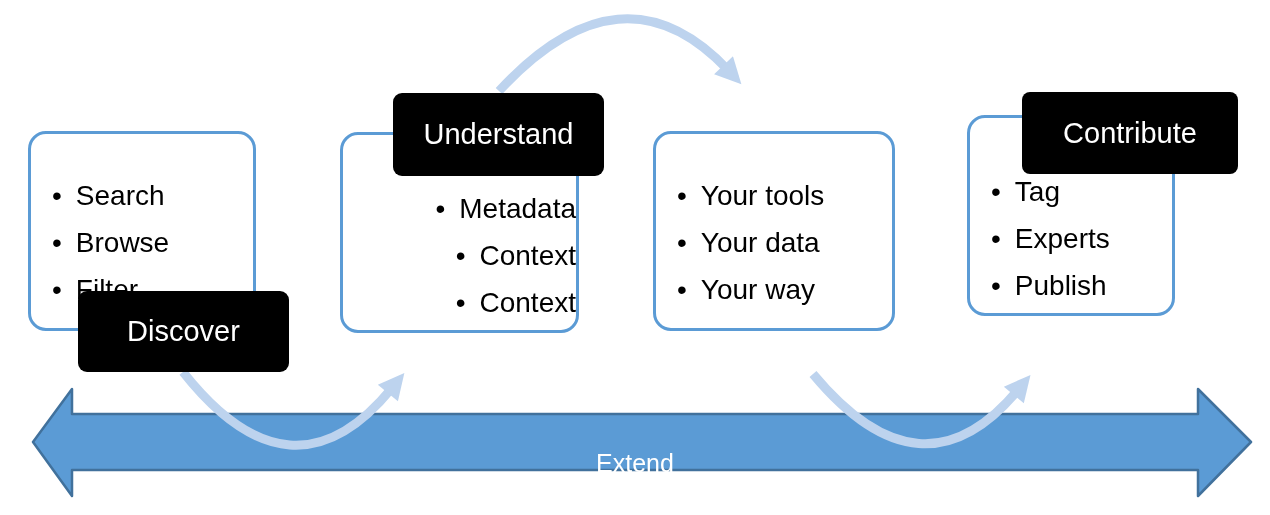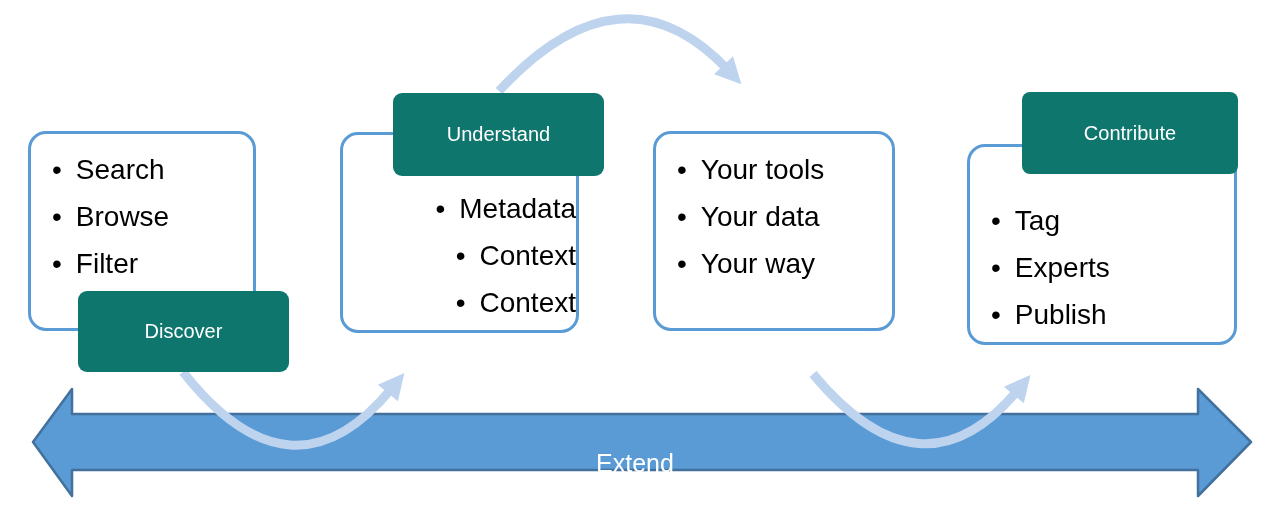--- a/index.html
+++ b/index.html
@@ -21,42 +21,42 @@
     z-index:2;
   }
   .items { list-style:none; margin:0; padding:0 0 0 21px; }
   .items li {
     font-size:28px;
     line-height:47px;
     color:#000000;
     white-space:nowrap;
   }
   .items li::before { content:"\2022"; margin-right:14px; }
-  .items.pt-low  { padding-top:12px; }
+  .items.pt-low  { padding-top:18px;margin-top:20px; }
   .items.pt-high { padding-top:50px; }
 
   .stage-label {
     position:absolute;
     box-sizing:border-box;
-    background:#0f766e;
+    background:#000000;
     border-radius:9px;
     color:#ffffff;
-    font-size:20px;
+    font-size:29px;
     display:flex;
     align-items:center;
     justify-content:center;
     z-index:3;
     white-space:nowrap;
   }
 
   
   .box-discover   { left:28px;  top:131px; width:228px; height:200px; }
   .box-understand { left:340px; top:132px; width:239px; height:201px;text-align:right; }
   .box-consume    { left:653px; top:131px; width:242px; height:200px; }
-  .box-contribute { left:967px; top:144px; width:270px; height:201px; }
+  .box-contribute { left:967px; top:115px; width:208px; height:201px; }
 
   
   .label-discover   { left:78px;   top:291px; width:211px; height:81px; }
   .label-understand { left:393px;  top:93px;  width:211px; height:83px; }
   .label-consume    { left:707px;  top:291px; width:211px; height:81px; }
   .label-contribute { left:1022px; top:92px;  width:216px; height:82px;border-radius:8px; }
 
   .extend-label {
     position:absolute;
     left:535px; top:429px; width:200px;

